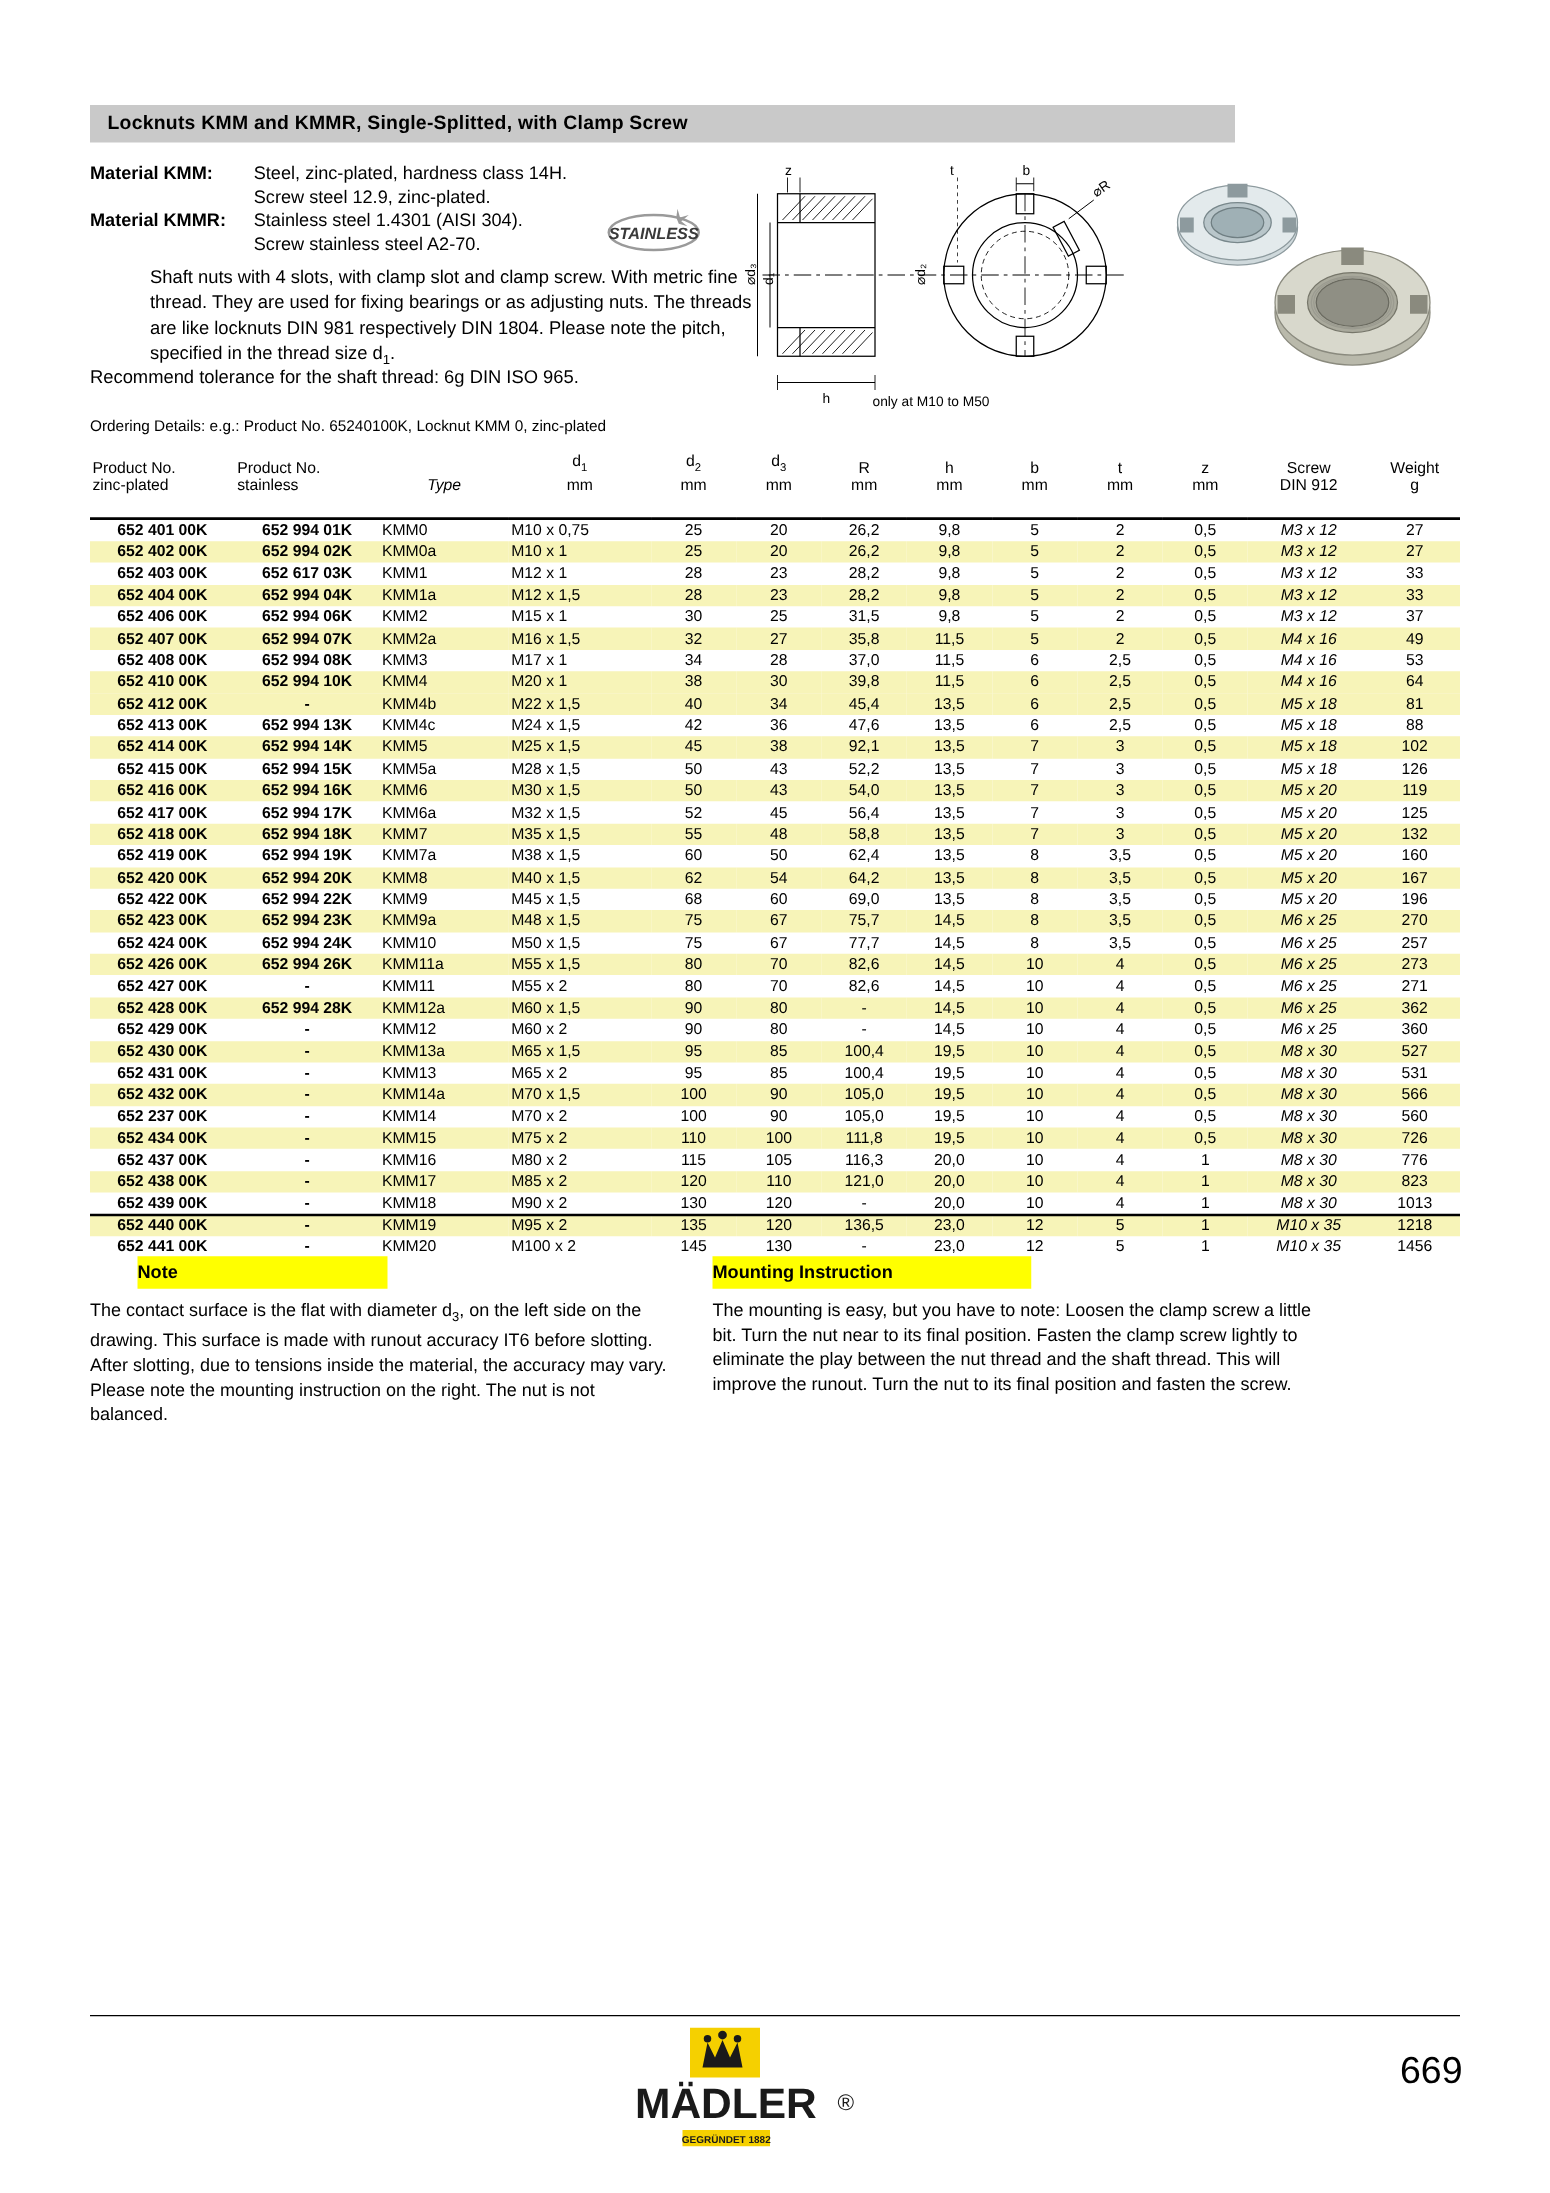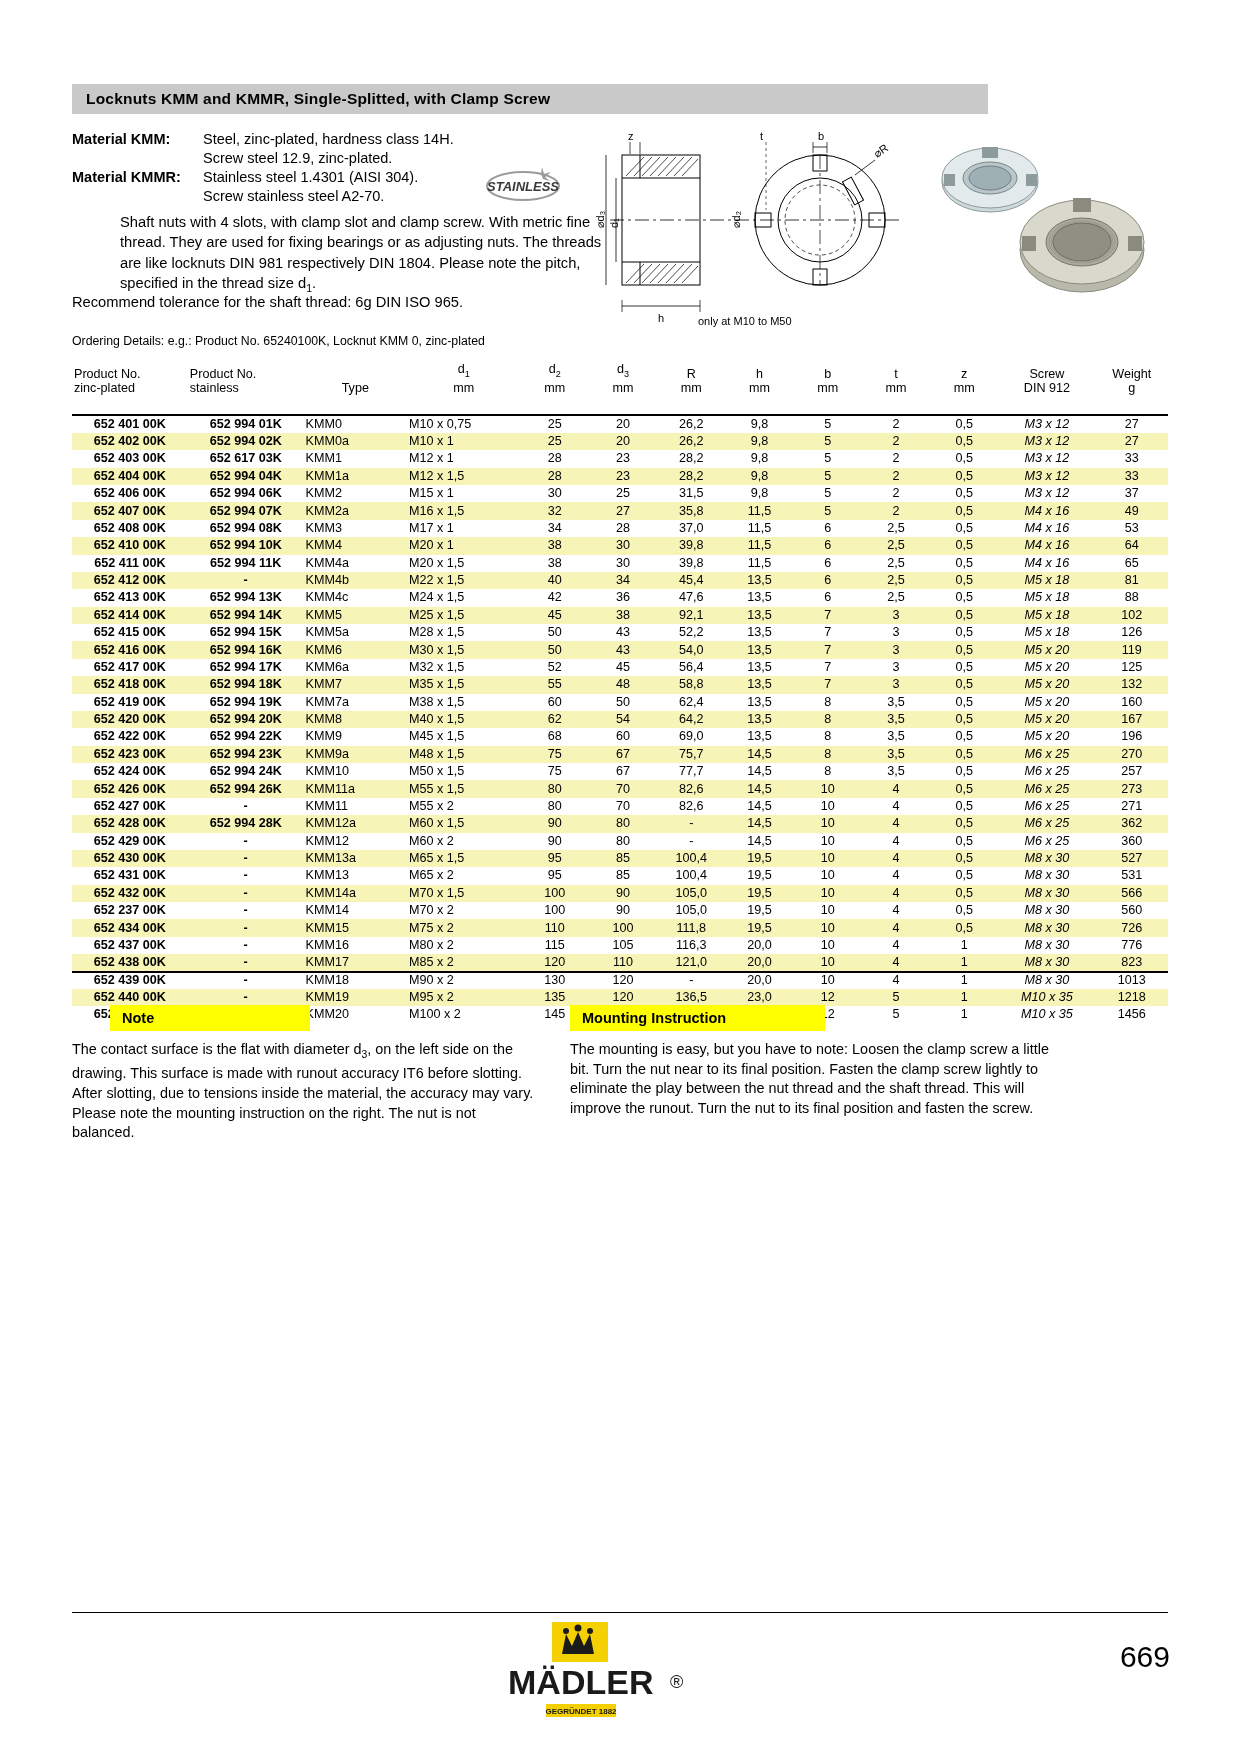--- a/index.html
+++ b/index.html
@@ -59,32 +59,32 @@
   table.spec thead{border-bottom:2.2px solid #000;}
   table.spec td{
     text-align:center;padding:1.2px 2px;line-height:15px;white-space:nowrap;
   }
   table.spec tr.alt td{background:#f7f4b8;}
   table.spec tr td.pn{font-weight:bold;text-align:center;}
   .th-l{text-align:left !important;}
   td.c-pn1{width:108px;}
   td.c-pn2{width:108px;}
   td.c-type{width:96px;text-align:left !important;padding-left:14px;}
-  th.c-type{text-align:left;padding-left:14px;}
+  th.c-type{text-align:left;padding-left:14px;font-style:italic;}
   td.c-d1{width:106px;text-align:left !important;padding-left:22px;}
   th.c-d1h{padding-left:22px;}
   td.c-num{width:62px;}
   td.c-screw{width:90px;font-style:italic;}
   td.c-w{width:66px;}
   .tbl-bottom{position:absolute;left:72px;top:971px;width:1096px;height:2.2px;background:#000;}
 
   
   .notehead{
     position:absolute;height:26px;background:#ffff00;display:flex;align-items:center;
-    font-size:14.5px;font-weight:bold;padding-left:12px;box-sizing:border-box;
+    font-size:14.5px;font-weight:bold;box-sizing:border-box;
   }
   .notehead.left{left:110px;top:1005px;width:200px;}
   .notehead.right{left:570px;top:1005px;width:255px;}
   .notebody{position:absolute;font-size:14.4px;line-height:19.6px;}
   .notebody.left{left:72px;top:1040px;width:470px;}
   .notebody.right{left:570px;top:1040px;width:500px;}
 
   
   .footrule{position:absolute;left:72px;top:1612px;width:1096px;height:1.4px;background:#000;}
   .logo{position:absolute;left:500px;top:1622px;width:220px;height:110px;}
@@ -396,35 +396,20 @@
           <td class="c-num">38</td>
           <td class="c-num">30</td>
           <td class="c-num">39,8</td>
           <td class="c-num">11,5</td>
           <td class="c-num">6</td>
           <td class="c-num">2,5</td>
           <td class="c-num">0,5</td>
           <td class="c-screw">M4 x 16</td>
           <td class="c-w">64</td>
         </tr>
-        <tr class="">
-          <td class="c-pn1 pn">652 411 00K</td>
-          <td class="c-pn2 pn">652 994 11K</td>
-          <td class="c-type">KMM4a</td>
-          <td class="c-d1">M20 x 1,5</td>
-          <td class="c-num">38</td>
-          <td class="c-num">30</td>
-          <td class="c-num">39,8</td>
-          <td class="c-num">11,5</td>
-          <td class="c-num">6</td>
-          <td class="c-num">2,5</td>
-          <td class="c-num">0,5</td>
-          <td class="c-screw">M4 x 16</td>
-          <td class="c-w">65</td>
-        </tr>
         <tr class="alt">
           <td class="c-pn1 pn">652 412 00K</td>
           <td class="c-pn2 pn">-</td>
           <td class="c-type">KMM4b</td>
           <td class="c-d1">M22 x 1,5</td>
           <td class="c-num">40</td>
           <td class="c-num">34</td>
           <td class="c-num">45,4</td>
           <td class="c-num">13,5</td>
           <td class="c-num">6</td>

